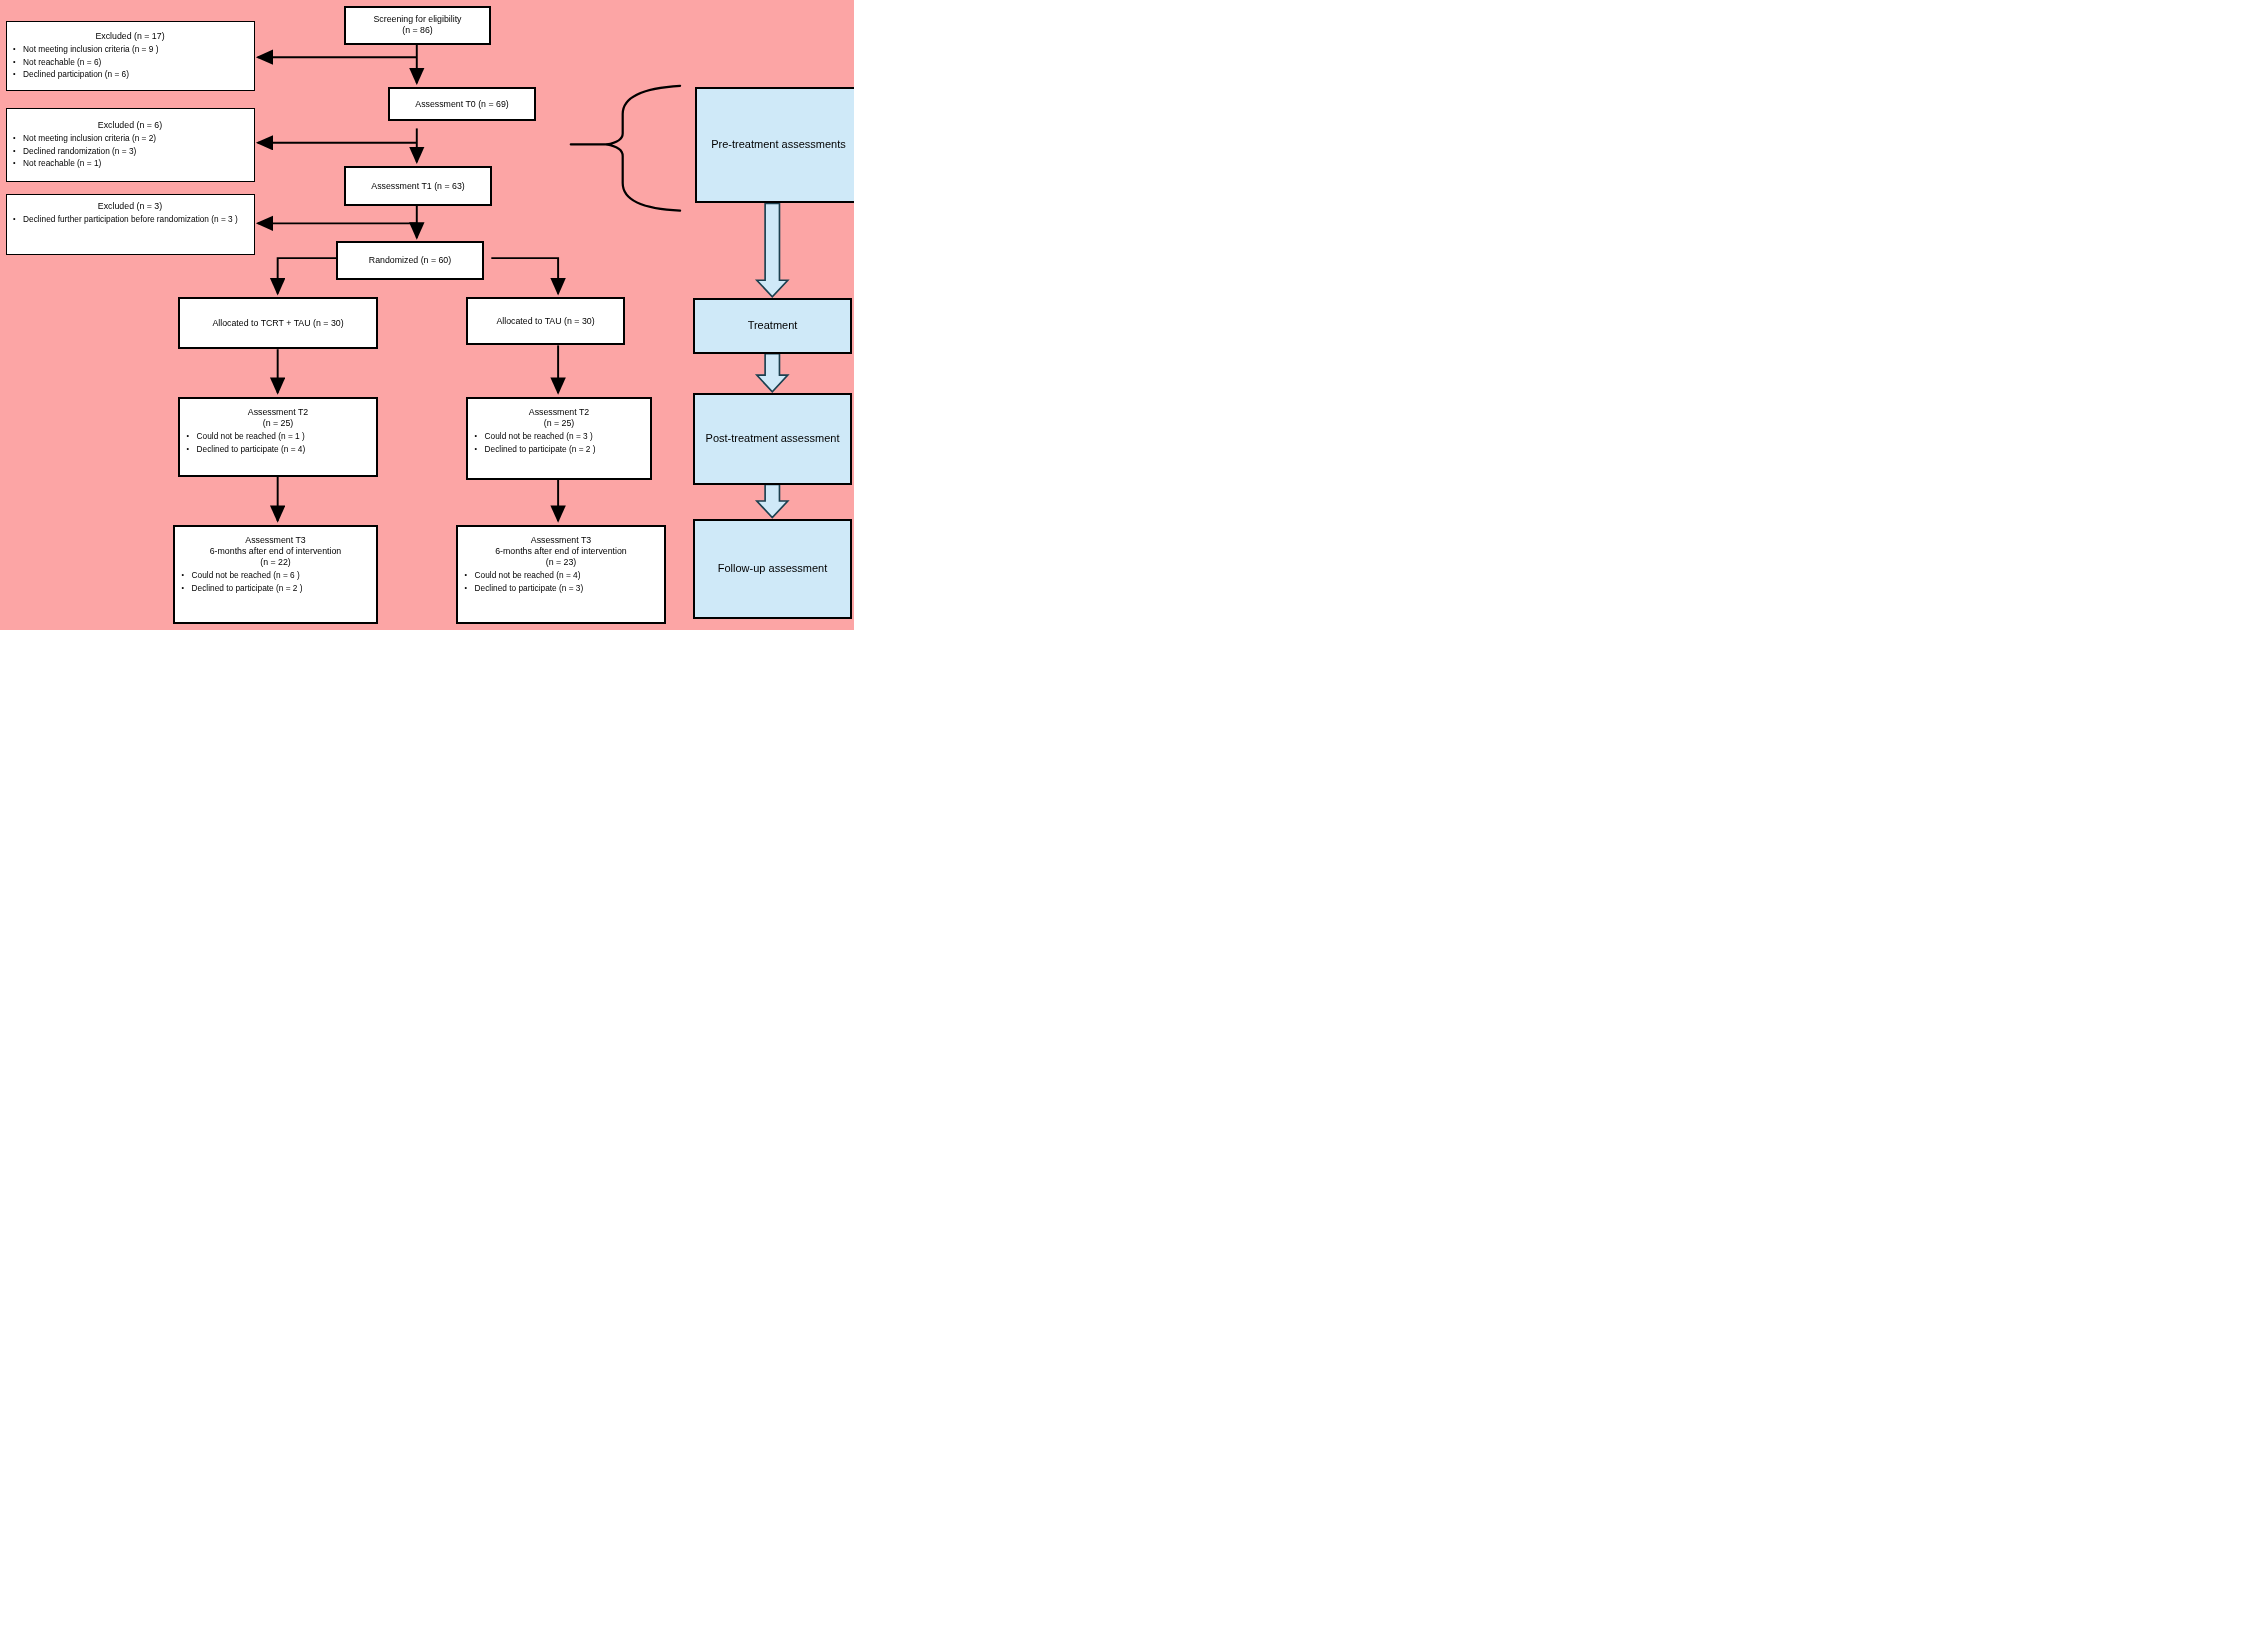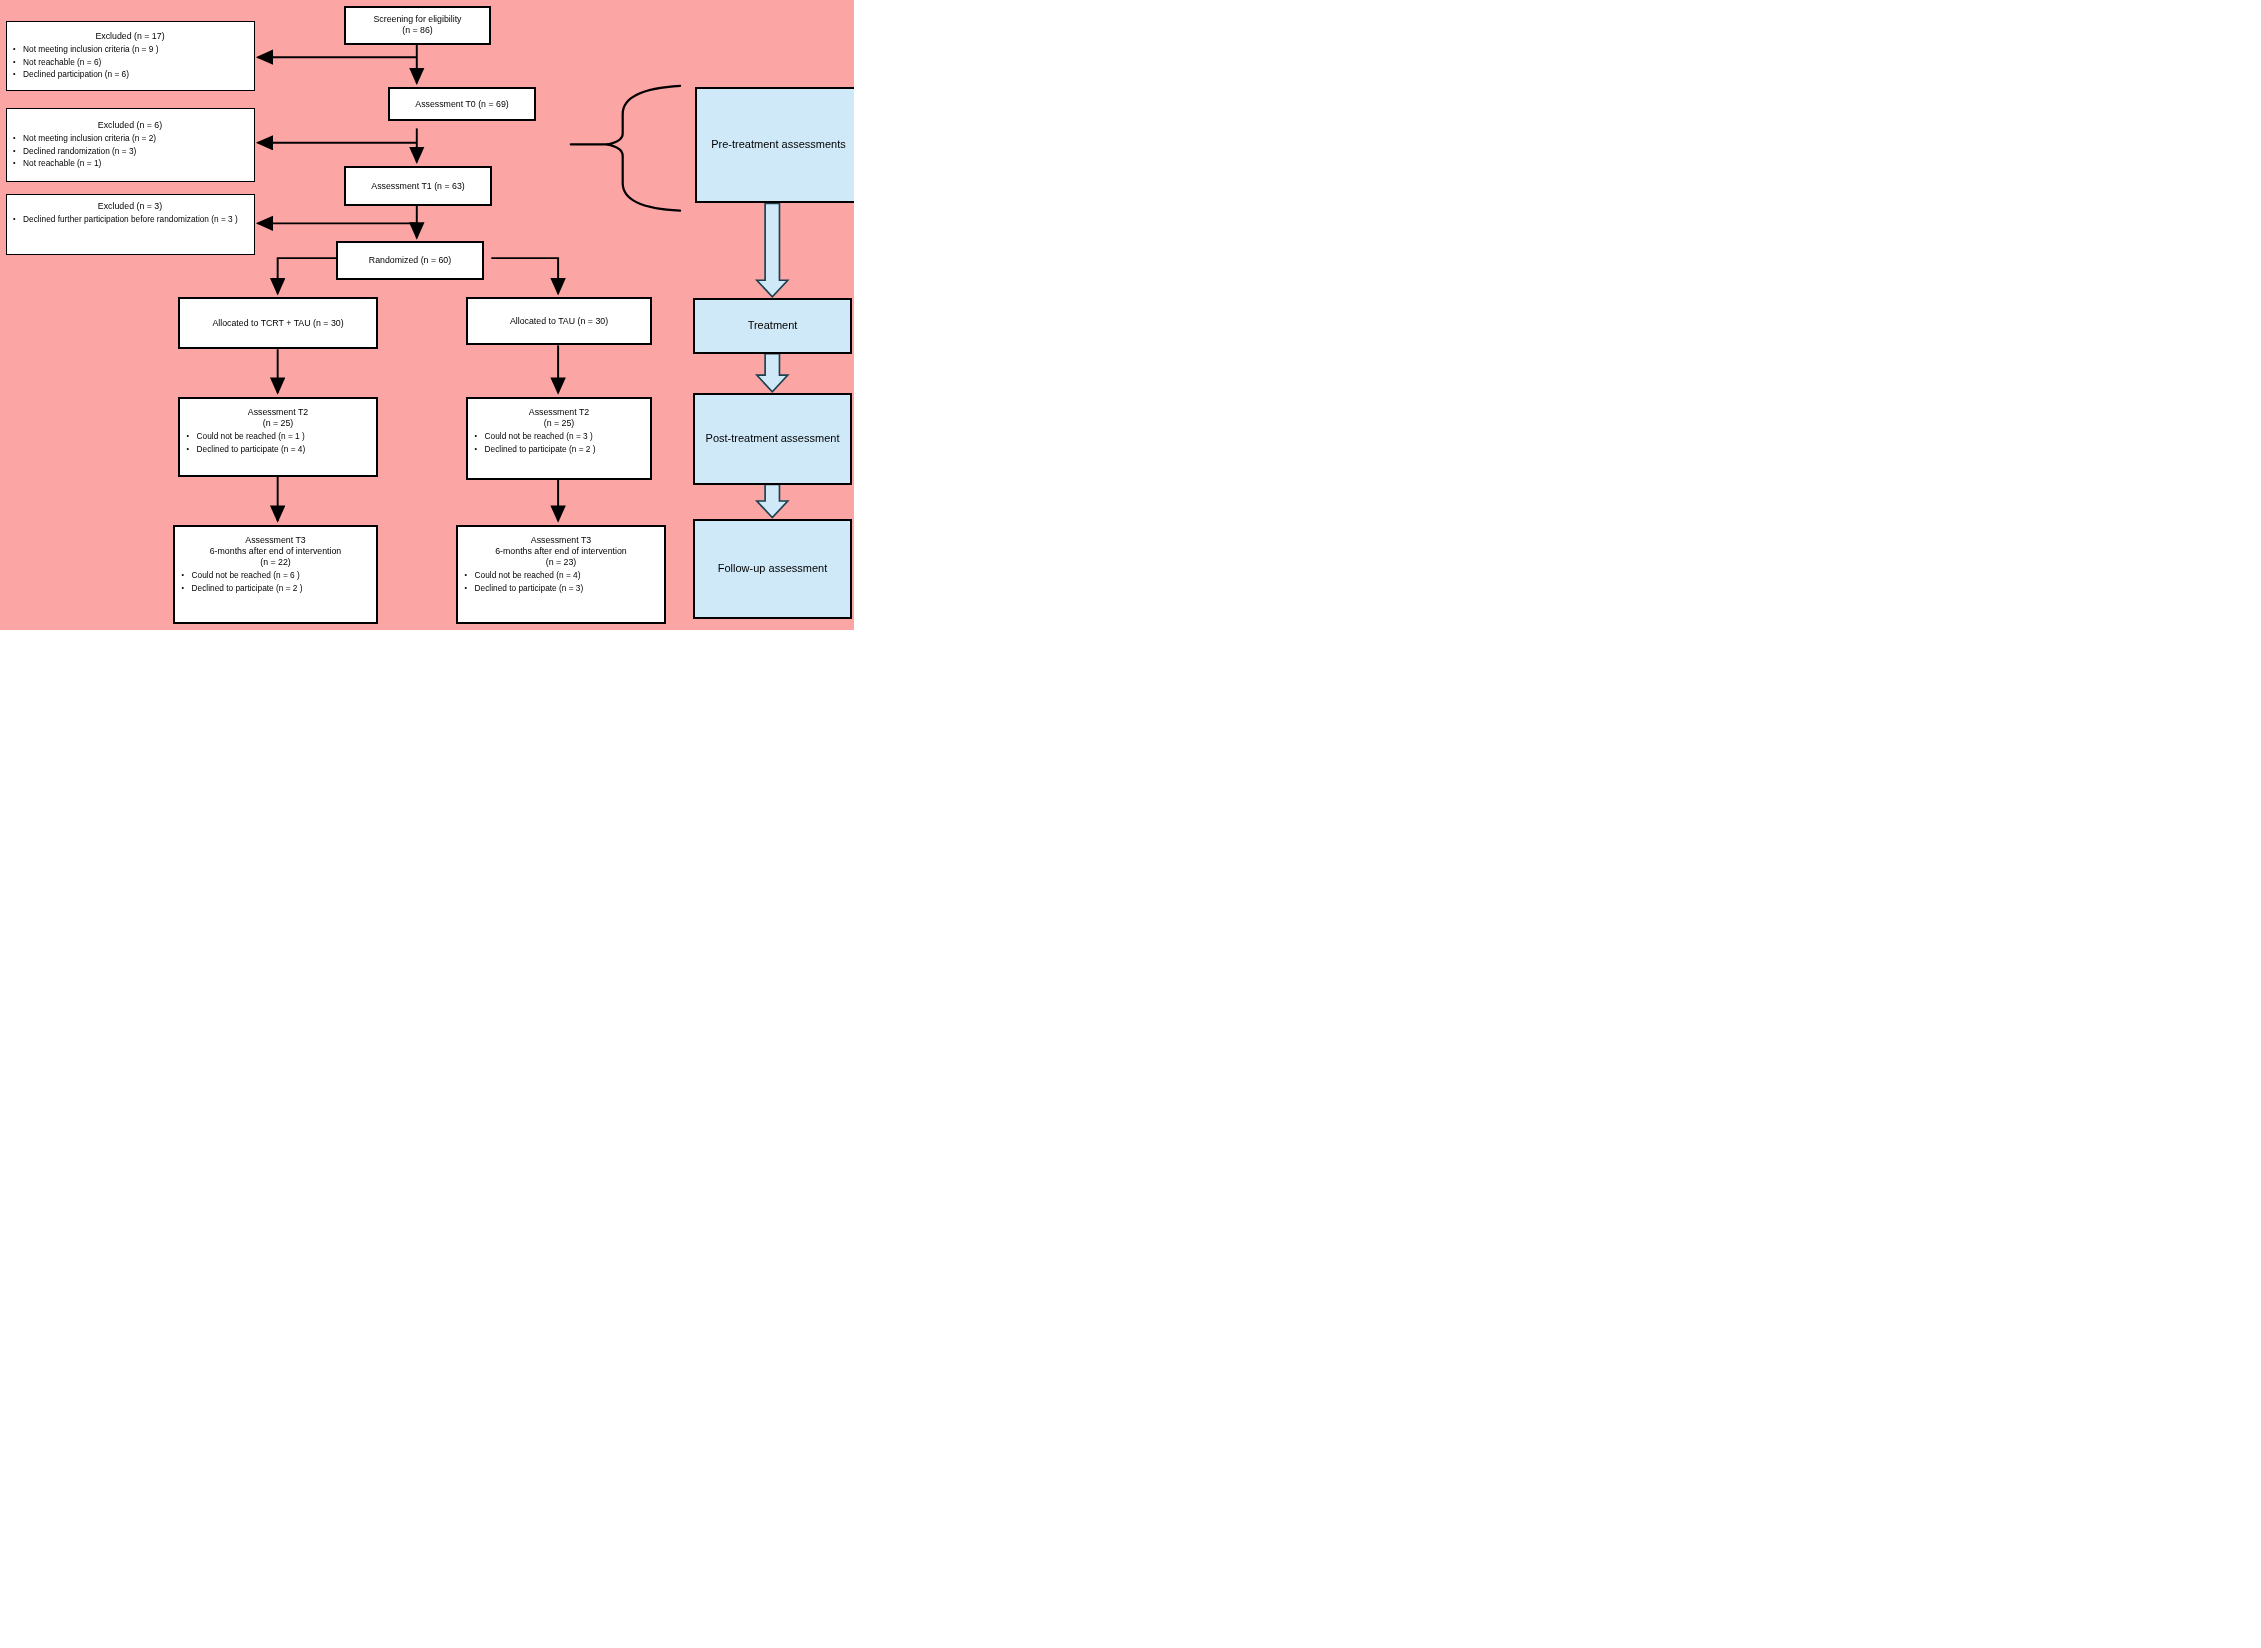--- a/index.html
+++ b/index.html
@@ -98,21 +98,21 @@
   </div>
 
   <div class="box" style="left:336px;top:241px;width:148px;height:39px;">
     <div class="bx-title">Randomized (n = 60)</div>
   </div>
 
   <div class="box" style="left:178px;top:297px;width:200px;height:52px;">
     <div class="bx-title">Allocated to TCRT + TAU (n = 30)</div>
   </div>
 
-  <div class="box" style="left:466px;top:297px;width:186px;height:48px;">
+  <div class="box" style="left:466px;top:297px;width:159px;height:48px;">
     <div class="bx-title">Allocated to TAU (n = 30)</div>
   </div>
 
   <div class="box" style="left:178px;top:397px;width:200px;height:80px;justify-content:flex-start;padding-top:7.7px;">
     <div class="bx-title">Assessment T2</div>
     <div class="bx-title">(n = 25)</div>
     <ul class="bullets">
       <li>Could not be reached (n = 1 )</li>
       <li>Declined to participate (n = 4)</li>
     </ul>

